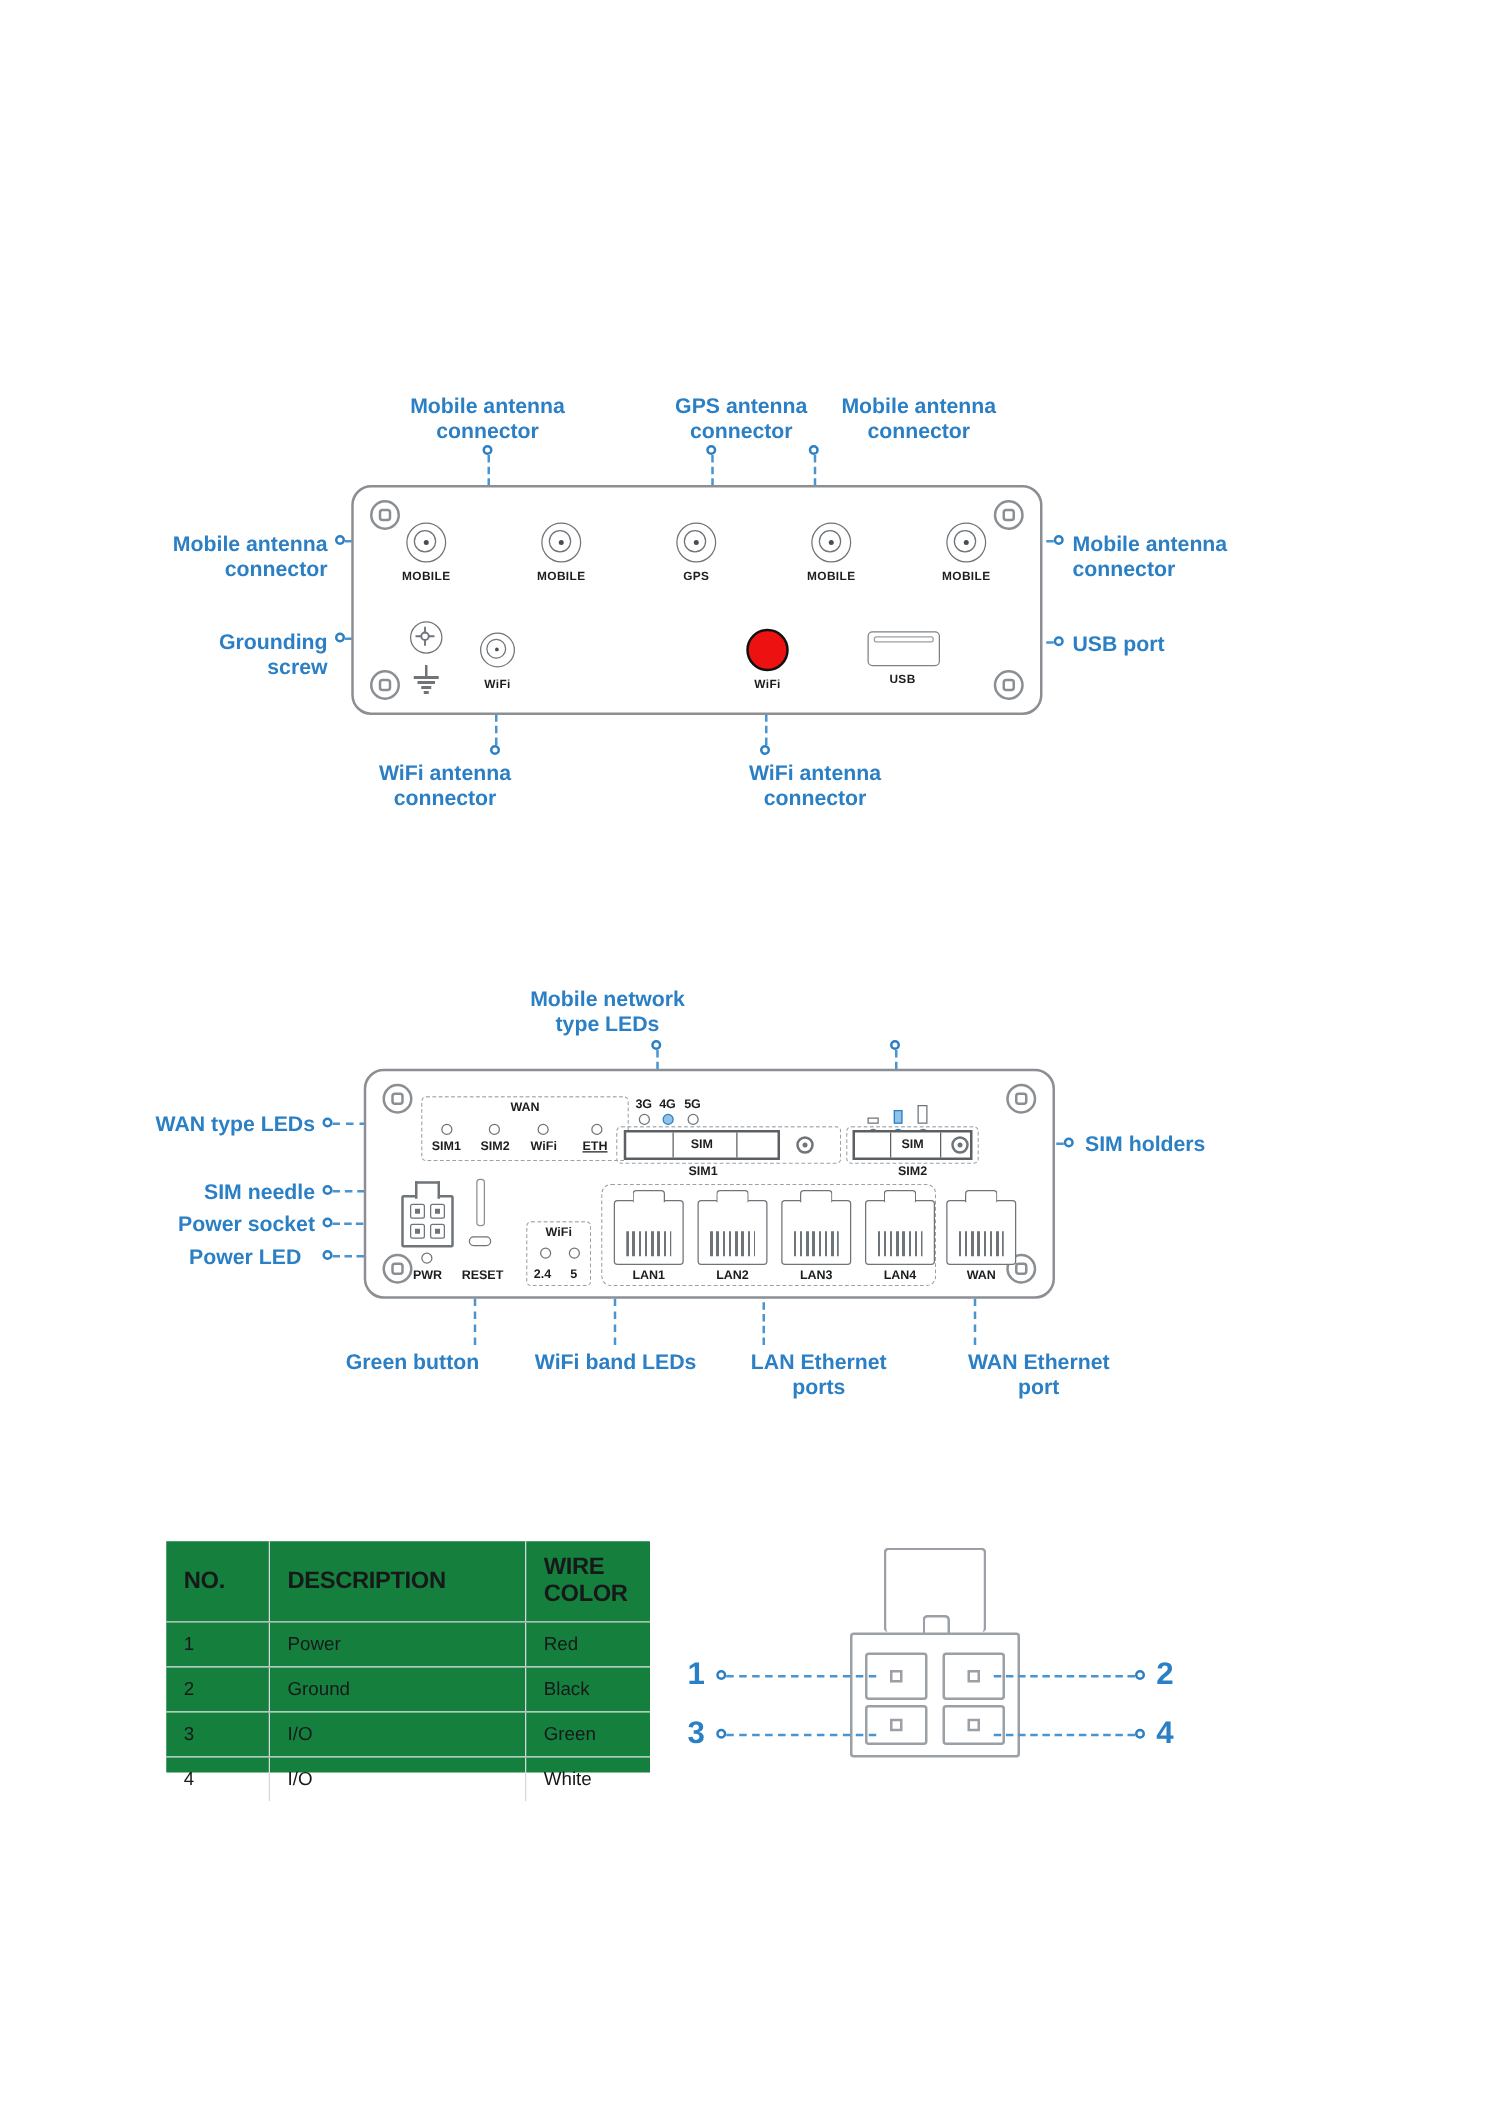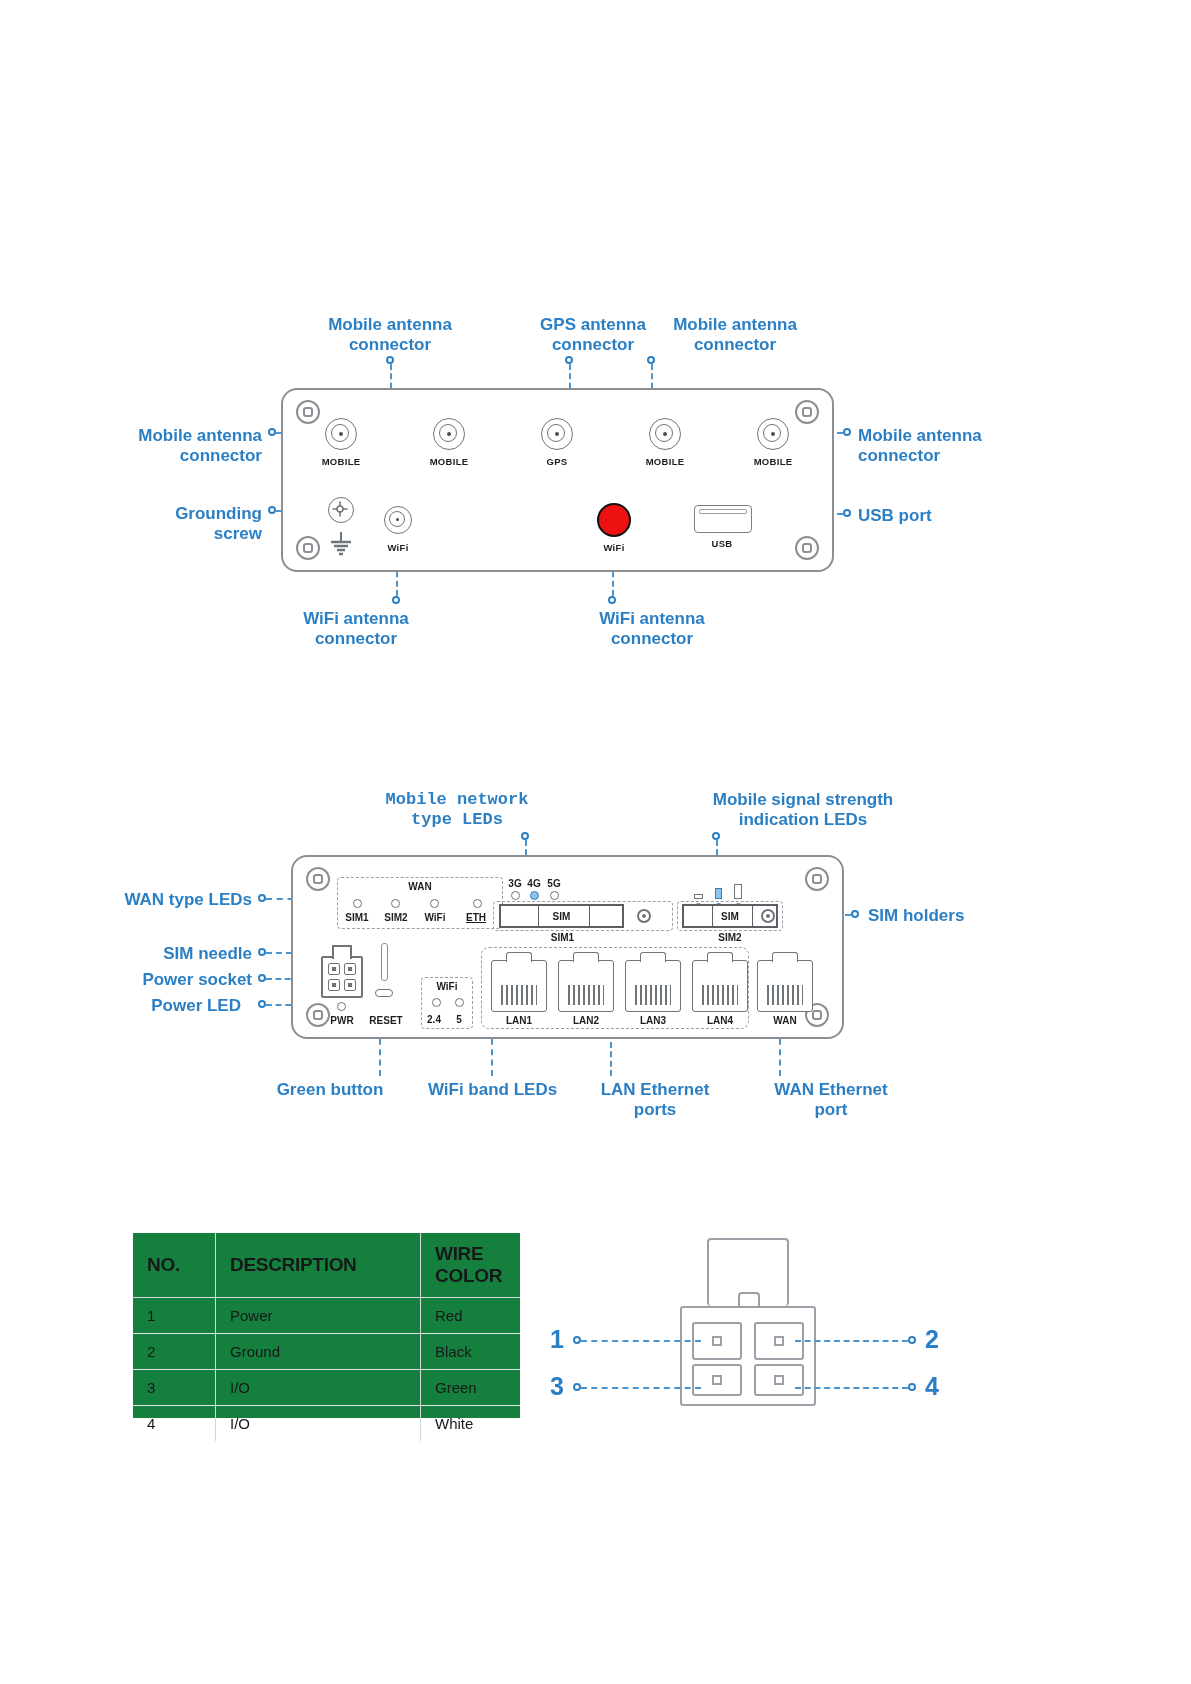--- a/index.html
+++ b/index.html
@@ -262,27 +262,25 @@
     <div class="sma small highlight" style="left:314px;top:113px;width:34px;height:34px;"></div>
     <div class="portlabel" style="left:296px;top:152px;width:70px;">WiFi</div>
 
     <div class="usb" style="left:411px;top:115px;width:56px;height:26px;"></div>
     <div class="portlabel" style="left:404px;top:148px;width:70px;">USB</div>
   </div>
 </div>
 
 <div class="abs" style="left:0;top:770px;width:1191px;height:390px;">
 
-  <div class="callout c" style="left:367px;top:20px;width:180px;font-family:Liberation Mono, monospace;">Mobile network
+  <div class="callout c" style="left:396px;top:20px;width:180px;">Mobile network
 type LEDs</div>
   <div class="dot" style="left:521px;top:62px;"></div>
   <div class="lv" style="left:525px;top:70px;height:62px;"></div>
 
-  <div class="callout c" style="left:690px;top:20px;width:226px;">Mobile signal strength
-indication LEDs</div>
   <div class="dot" style="left:712px;top:62px;"></div>
   <div class="lv" style="left:716px;top:70px;height:62px;"></div>
 
   <div class="callout r" style="left:80px;top:120px;width:172px;">WAN type LEDs</div>
   <div class="dot" style="left:258px;top:124px;"></div>
   <div class="lh" style="left:266px;top:128px;width:60px;"></div>
 
   <div class="callout r" style="left:80px;top:174px;width:172px;">SIM needle</div>
   <div class="dot" style="left:258px;top:178px;"></div>
   <div class="lh" style="left:266px;top:182px;width:115px;"></div>

